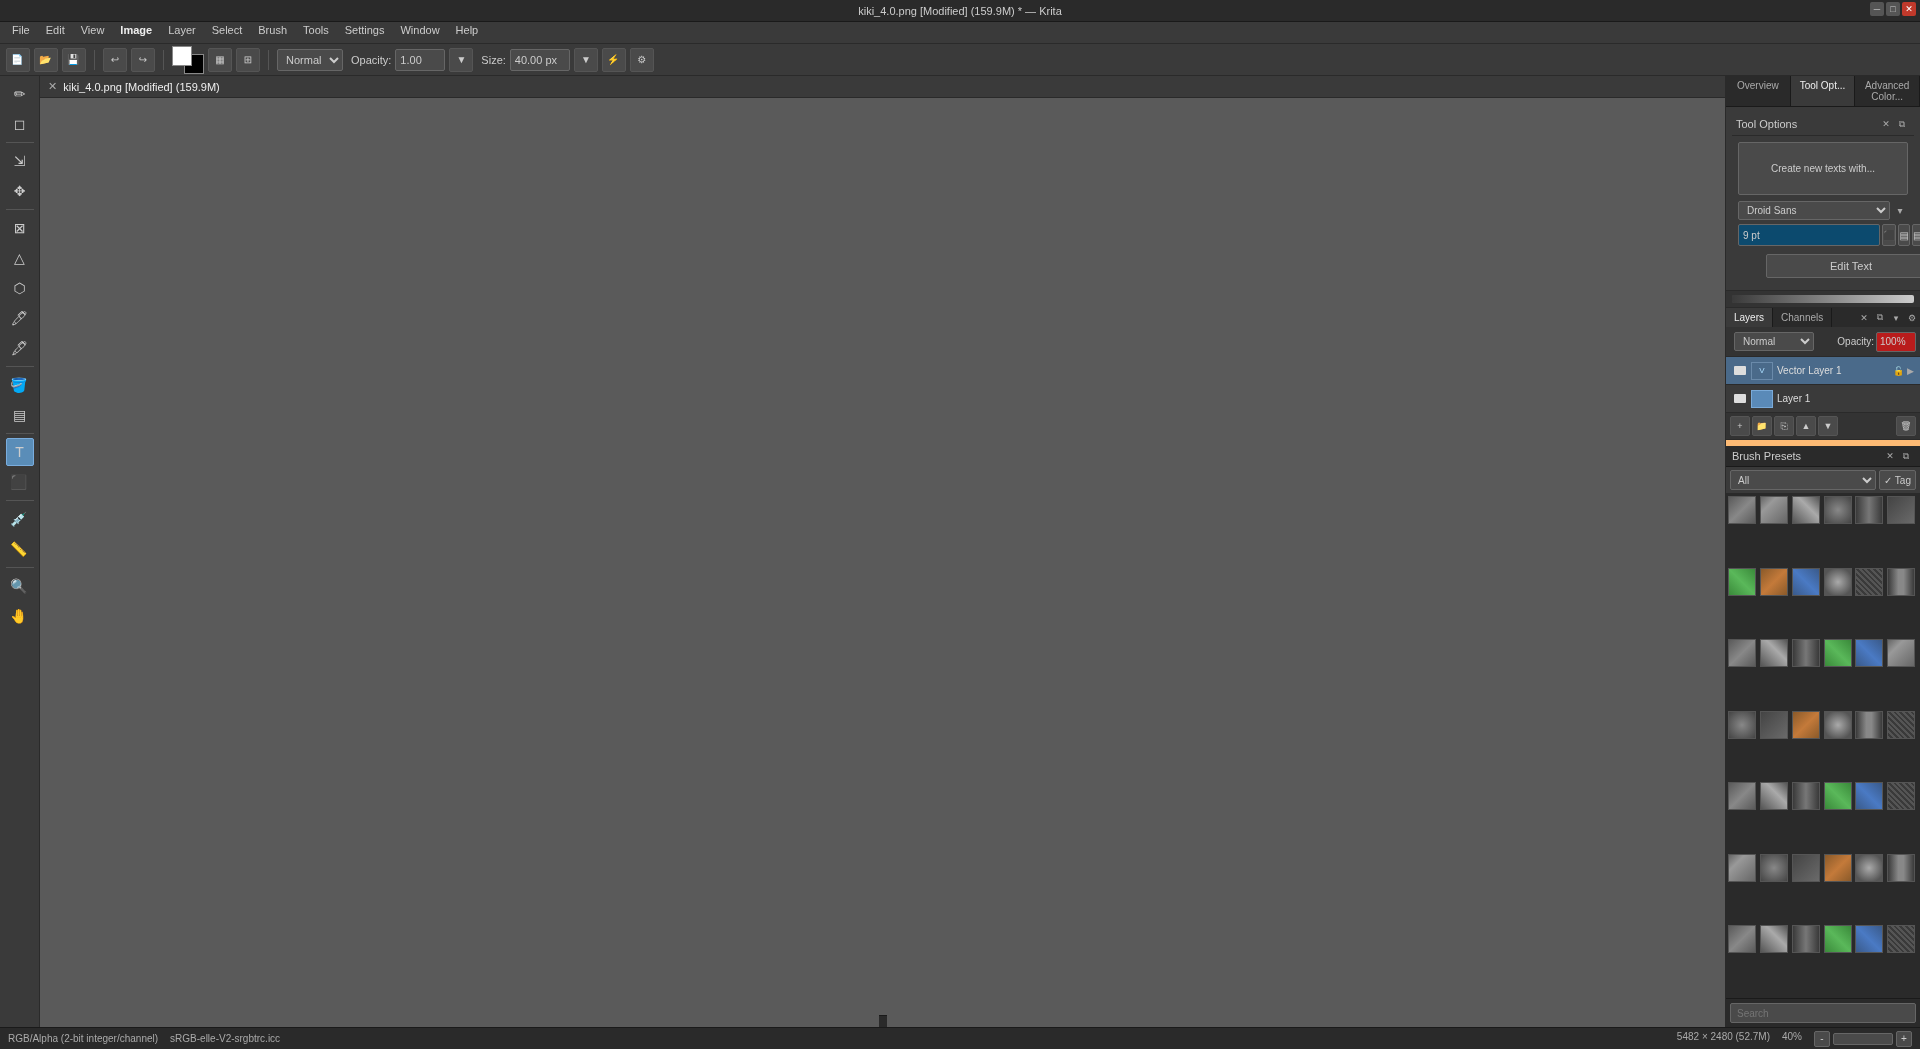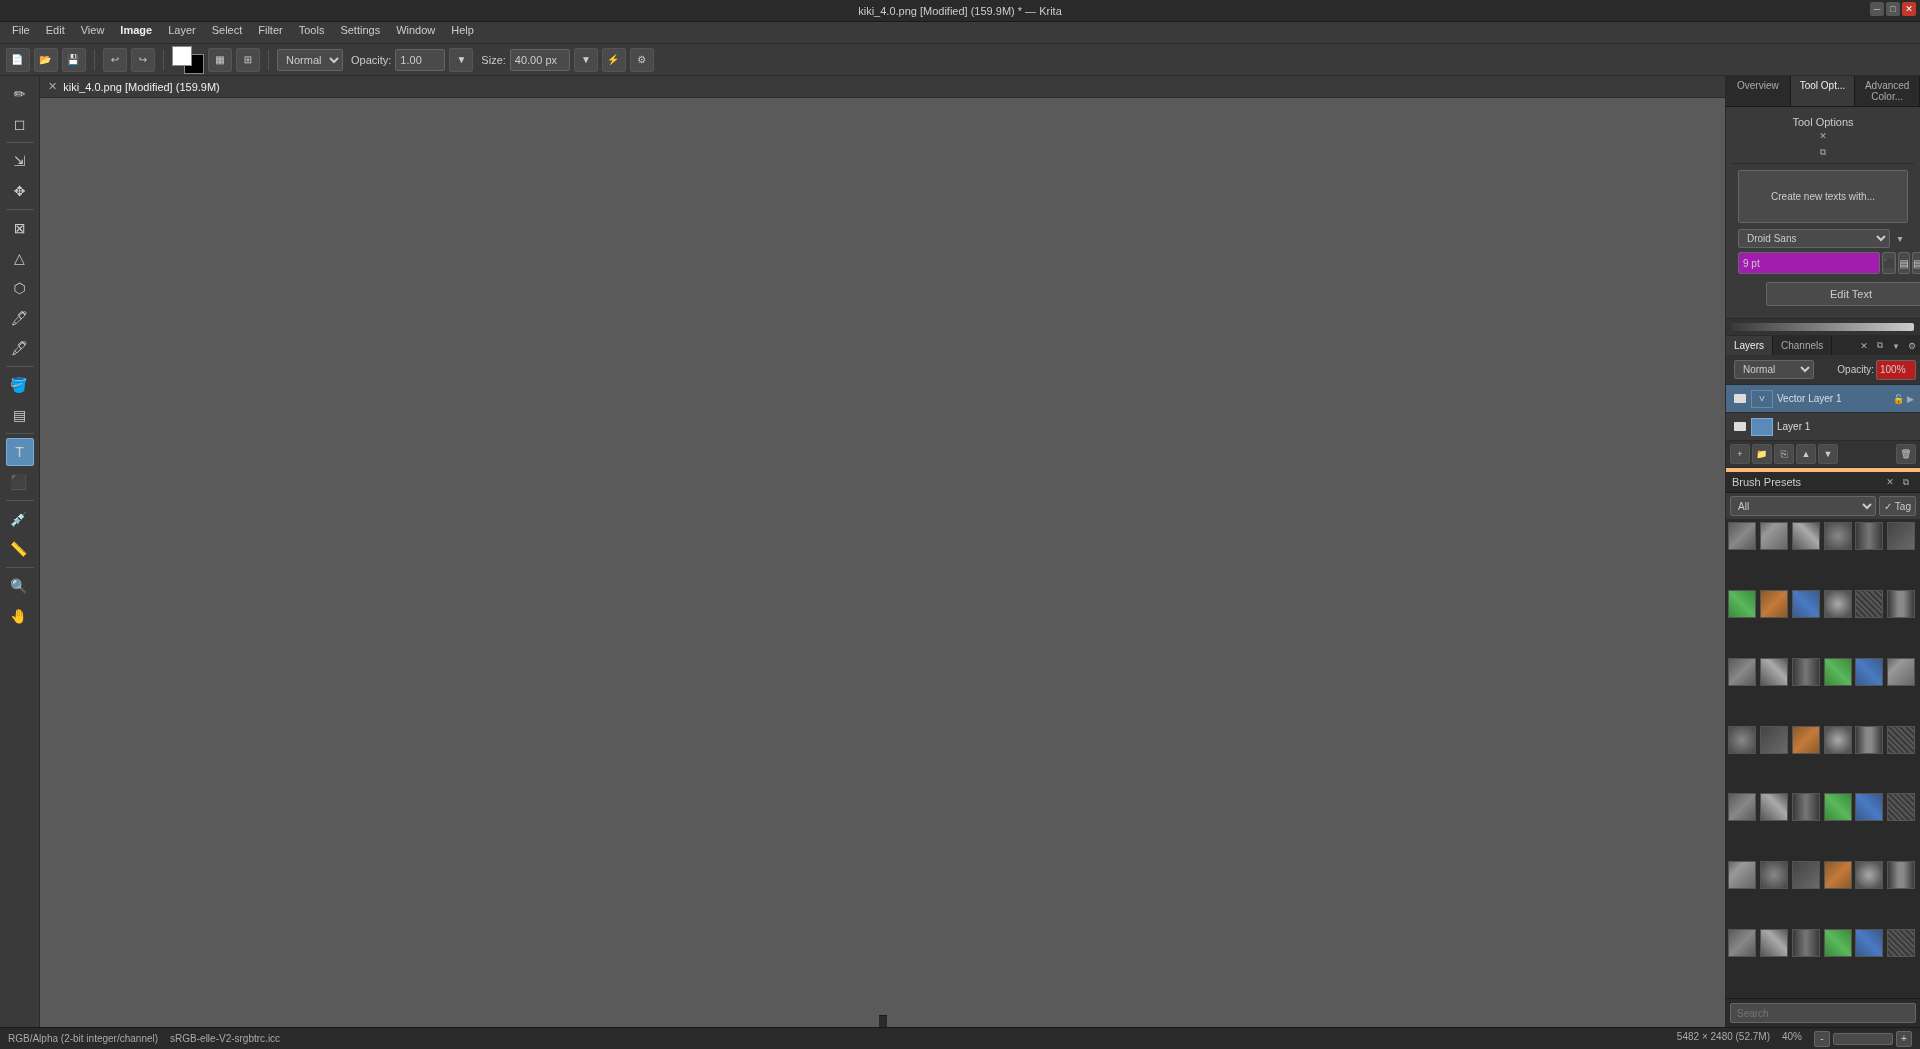--- a/index.html
+++ b/index.html
@@ -76,21 +76,21 @@
 
     
     #tool-options { padding: 6px; border-bottom: 1px solid #2a2a2a; }
     .create-btn { width: 100%; padding: 20px; background: #4a4a4a; border: 1px solid #666; border-radius: 2px; color: #ccc; cursor: pointer; text-align: center; font-size: 10px; margin-bottom: 6px; }
     .font-row { display: flex; align-items: center; margin-bottom: 4px; gap: 2px; }
     .font-select { flex: 1; background: #4a4a4a; border: 1px solid #666; color: #ccc; padding: 2px 4px; font-size: 10px; border-radius: 2px; }
     .align-btn { width: 22px; height: 22px; background: #4a4a4a; border: 1px solid #666; border-radius: 2px; cursor: pointer; display: flex; align-items: center; justify-content: center; color: #ccc; font-size: 10px; }
     .edit-text-btn { width: 100%; padding: 5px; background: #4a4a4a; border: 1px solid #666; border-radius: 2px; color: #ccc; cursor: pointer; text-align: center; font-size: 11px; margin-top: 4px; margin-left: 28px; }
 
     
-    #layers-panel { display: flex; flex-direction: column; border-bottom: 4px solid #fdba74; }
+    #layers-panel { display: flex; flex-direction: column; border-bottom: 6px solid #fdba74; }
     #layers-tabs { display: flex; background: #2a2a2a; }
     .layers-tab { padding: 4px 8px; font-size: 10px; color: #aaa; cursor: pointer; border-right: 1px solid #1a1a1a; }
     .layers-tab.active { background: #3a3a3a; color: #eee; }
     .layers-icon-btn { width: 16px; height: 16px; cursor: pointer; color: #aaa; font-size: 9px; display: flex; align-items: center; justify-content: center; }
     .layers-mode { width: 80px; background: #4a4a4a; border: 1px solid #666; color: #ccc; padding: 2px 4px; font-size: 10px; border-radius: 2px; margin: 3px 4px; }
     
     
     .layer-item { display: flex; align-items: center; padding: 3px 6px; background: #3a3a3a; border-bottom: 1px solid #2a2a2a; cursor: pointer; height: 28px; }
     .layer-item.active { background: #4a6a8a; }
     .layer-name { font-size: 10px; color: #ddd; flex: 1; }
@@ -148,21 +148,21 @@
   </div>
 </div>
 
 <div id="menubar">
   <span class="menu-item">File</span>
   <span class="menu-item">Edit</span>
   <span class="menu-item">View</span>
   <span class="menu-item" style="font-weight:bold;color:#eee;">Image</span>
   <span class="menu-item">Layer</span>
   <span class="menu-item">Select</span>
-  <span class="menu-item">Filter</span>
+  <span class="menu-item">Brush</span>
   <span class="menu-item">Tools</span>
   <span class="menu-item">Settings</span>
   <span class="menu-item">Window</span>
   <span class="menu-item">Help</span>
 </div>
 
 <div id="toolbar">
   <div class="toolbar-btn">📄</div>
   <div class="toolbar-btn">📂</div>
   <div class="toolbar-btn">💾</div>
@@ -246,35 +246,35 @@
 
   <div id="right-panel">
 
     <div id="panel-tabs">
       <div class="panel-tab">Overview</div>
       <div class="panel-tab active">Tool Opt...</div>
       <div class="panel-tab">Advanced Color...</div>
     </div>
 
     <div id="tool-options">
-      <div style="display:flex;align-items:center;padding:3px 4px;border-bottom:1px solid #2a2a2a;flex-direction:column;">
+      <div style="display:flex;align-items:center;padding:3px 4px;border-bottom:1px solid #2a2a2a;">
         <span style="font-size:11px;color:#ccc;flex:1;">Tool Options</span>
         <div class="layers-icon-btn">✕</div>
         <div class="layers-icon-btn">⧉</div>
       </div>
       <div style="padding:6px;">
         <button class="create-btn">Create new texts with...</button>
         <div class="font-row">
           <select class="font-select">
             <option>Droid Sans</option>
           </select>
           <div class="ted-btn">▾</div>
         </div>
         <div class="font-row">
-          <input style="flex: 1 1 0%; background: #a21caf; border: 1px solid rgb(102, 102, 102); color: rgb(204, 204, 204); padding: 2px 4px; font-size: 10px; border-radius: 2px; height: 22px;" type="text" value="9 pt">
+          <input style="flex: 1 1 0%; background: #0c4a6e; border: 1px solid rgb(102, 102, 102); color: rgb(204, 204, 204); padding: 2px 4px; font-size: 10px; border-radius: 2px; height: 22px;" type="text" value="9 pt">
           <div class="align-btn">⬛</div>
           <div class="align-btn">▤</div>
           <div class="align-btn">▤</div>
 
         </div>
         <button class="edit-text-btn">Edit Text</button>
       </div>
     </div>
 
     <div style="padding:4px 6px;border-bottom:1px solid #2a2a2a;background:#333;">

